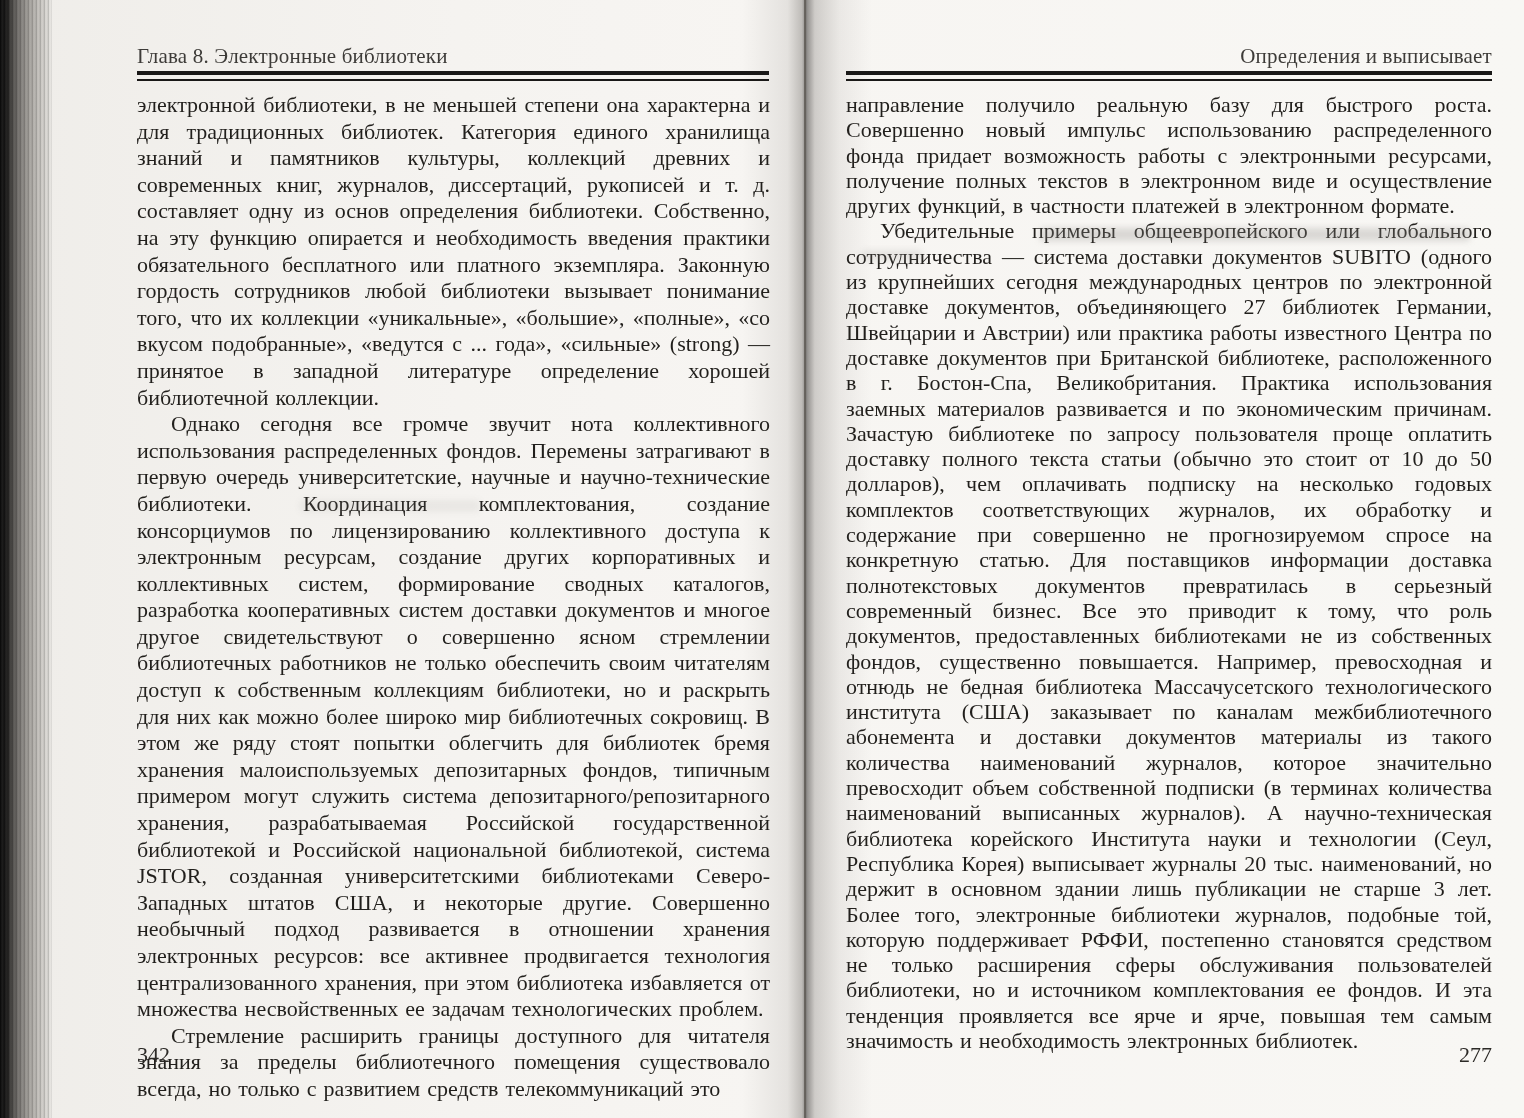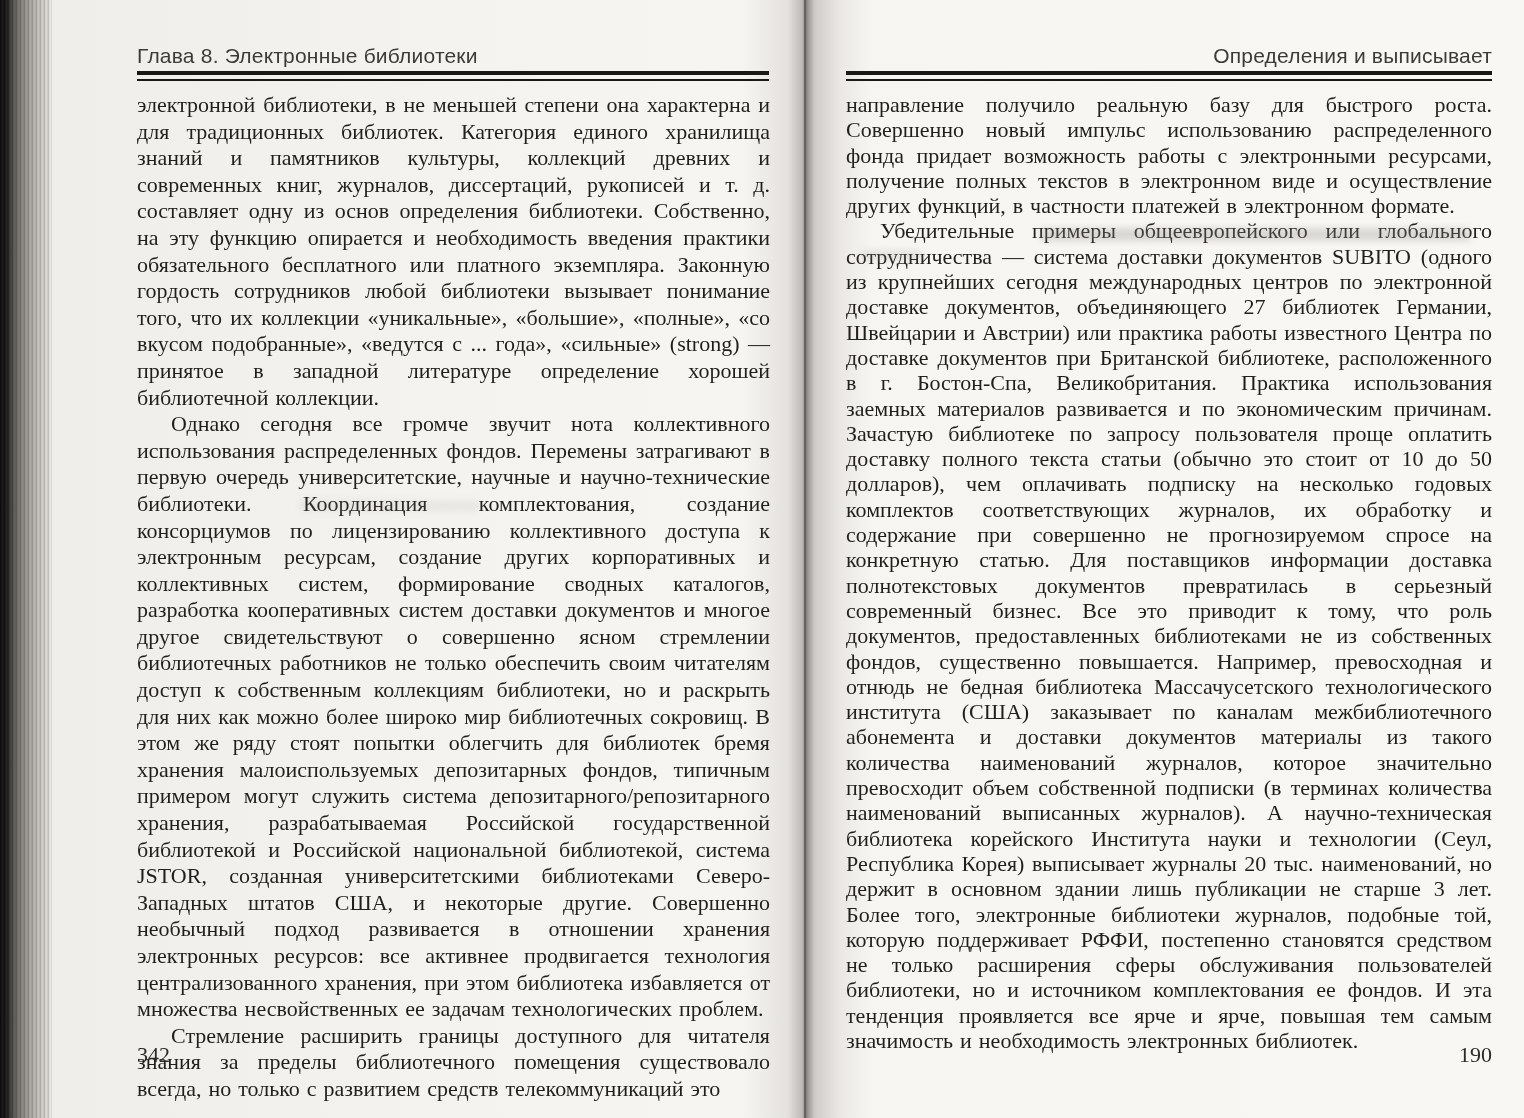--- a/index.html
+++ b/index.html
@@ -49,21 +49,21 @@
     position: absolute;
     left: 804px; top: 0;
     width: 2px; height: 1118px;
     background: #57534e;
     opacity: 0.75;
   }
 
   .running-head {
     position: absolute;
     top: 44px;
-    font-family: Liberation Sans, sans-serif;
+    font-family: Liberation Serif, serif;
     font-size: 21px;
     color: #3d3b38;
     letter-spacing: 0.2px;
   }
   .head-rule {
     position: absolute;
     top: 71px;
     height: 4px;
     border-top: 4px solid #191817;
     border-bottom: 2px solid #191817;
@@ -121,21 +121,21 @@
     <div class="artifact a3"></div>
   </div>
 
   <div>
     <div class="running-head" style="left:846px; width:646px; text-align:right;">Определения и выписывает</div>
     <div class="head-rule" style="left:846px; width:646px;"></div>
     <div class="page-body right-body">
       <p>направление получило реальную базу для быстрого роста. Совершенно новый импульс использованию распределенного фонда придает возможность работы с электронными ресурсами, получение полных текстов в электронном виде и осуществление других функций, в частности платежей в электронном формате.</p>
       <p>Убедительные примеры общеевропейского или глобального сотрудничества — система доставки документов SUBITO (одного из крупнейших сегодня международных центров по электронной доставке документов, объединяющего 27 библиотек Германии, Швейцарии и Австрии) или практика работы известного Центра по доставке документов при Британской библиотеке, расположенного в г. Бостон-Спа, Великобритания. Практика использования заемных материалов развивается и по экономическим причинам. Зачастую библиотеке по запросу пользователя проще оплатить доставку полного текста статьи (обычно это стоит от 10 до 50 долларов), чем оплачивать подписку на несколько годовых комплектов соответствующих журналов, их обработку и содержание при совершенно не прогнозируемом спросе на конкретную статью. Для поставщиков информации доставка полнотекстовых документов превратилась в серьезный современный бизнес. Все это приводит к тому, что роль документов, предоставленных библиотеками не из собственных фондов, существенно повышается. Например, превосходная и отнюдь не бедная библиотека Массачусетского технологического института (США) заказывает по каналам межбиблиотечного абонемента и доставки документов материалы из такого количества наименований журналов, которое значительно превосходит объем собственной подписки (в терминах количества наименований выписанных журналов). А научно-техническая библиотека корейского Института науки и технологии (Сеул, Республика Корея) выписывает журналы 20 тыс. наименований, но держит в основном здании лишь публикации не старше 3 лет. Более того, электронные библиотеки журналов, подобные той, которую поддерживает РФФИ, постепенно становятся средством не только расширения сферы обслуживания пользователей библиотеки, но и источником комплектования ее фондов. И эта тенденция проявляется все ярче и ярче, повышая тем самым значимость и необходимость электронных библиотек.</p>
     </div>
-    <div class="page-number right">190</div>
+    <div class="page-number right">277</div>
     <div class="artifact a1"></div>
     <div class="artifact a2"></div>
   </div>
 
   <div class="page-edges"></div>
   <div class="gutter"></div>
   <div class="gutter-line"></div>
 
 </div>
 

